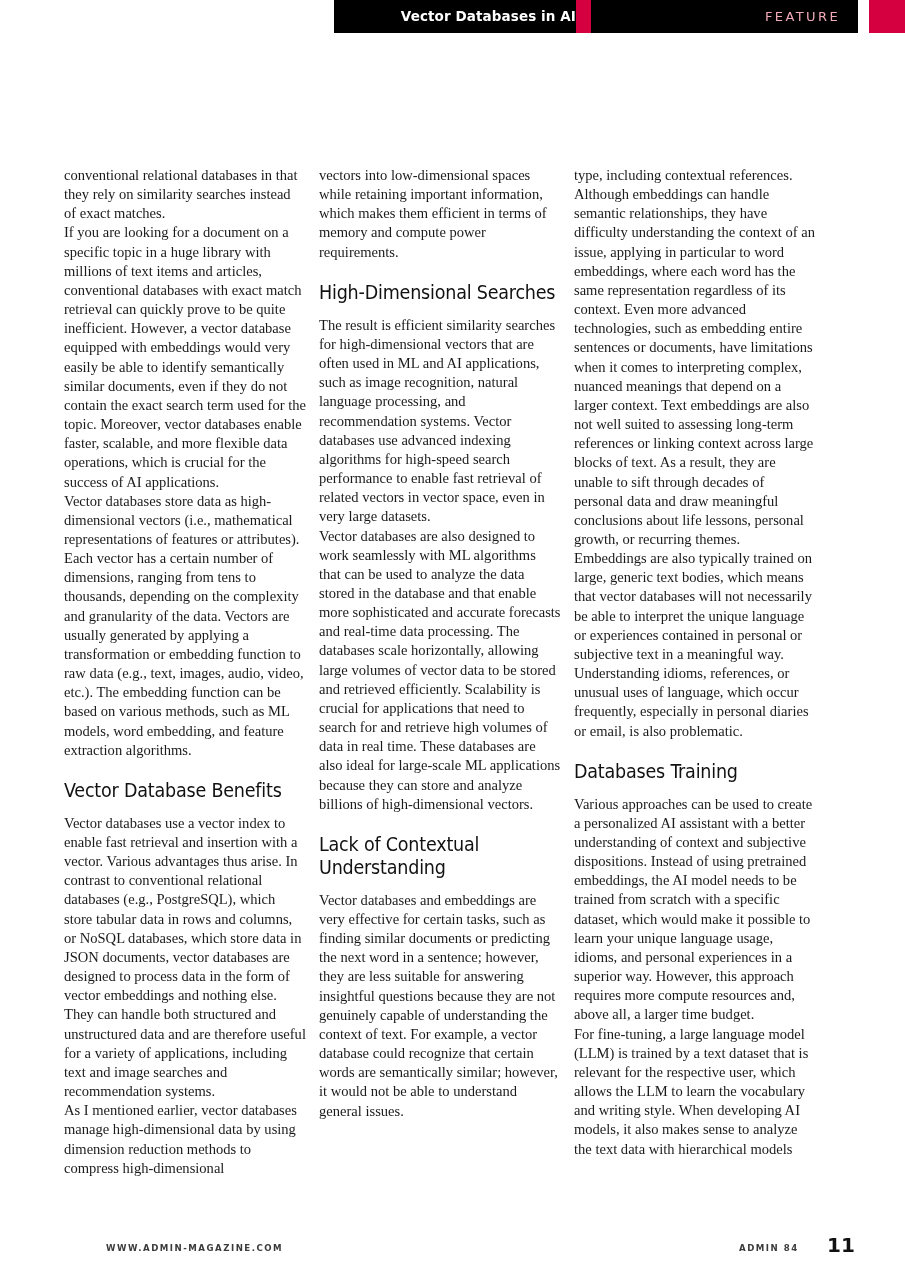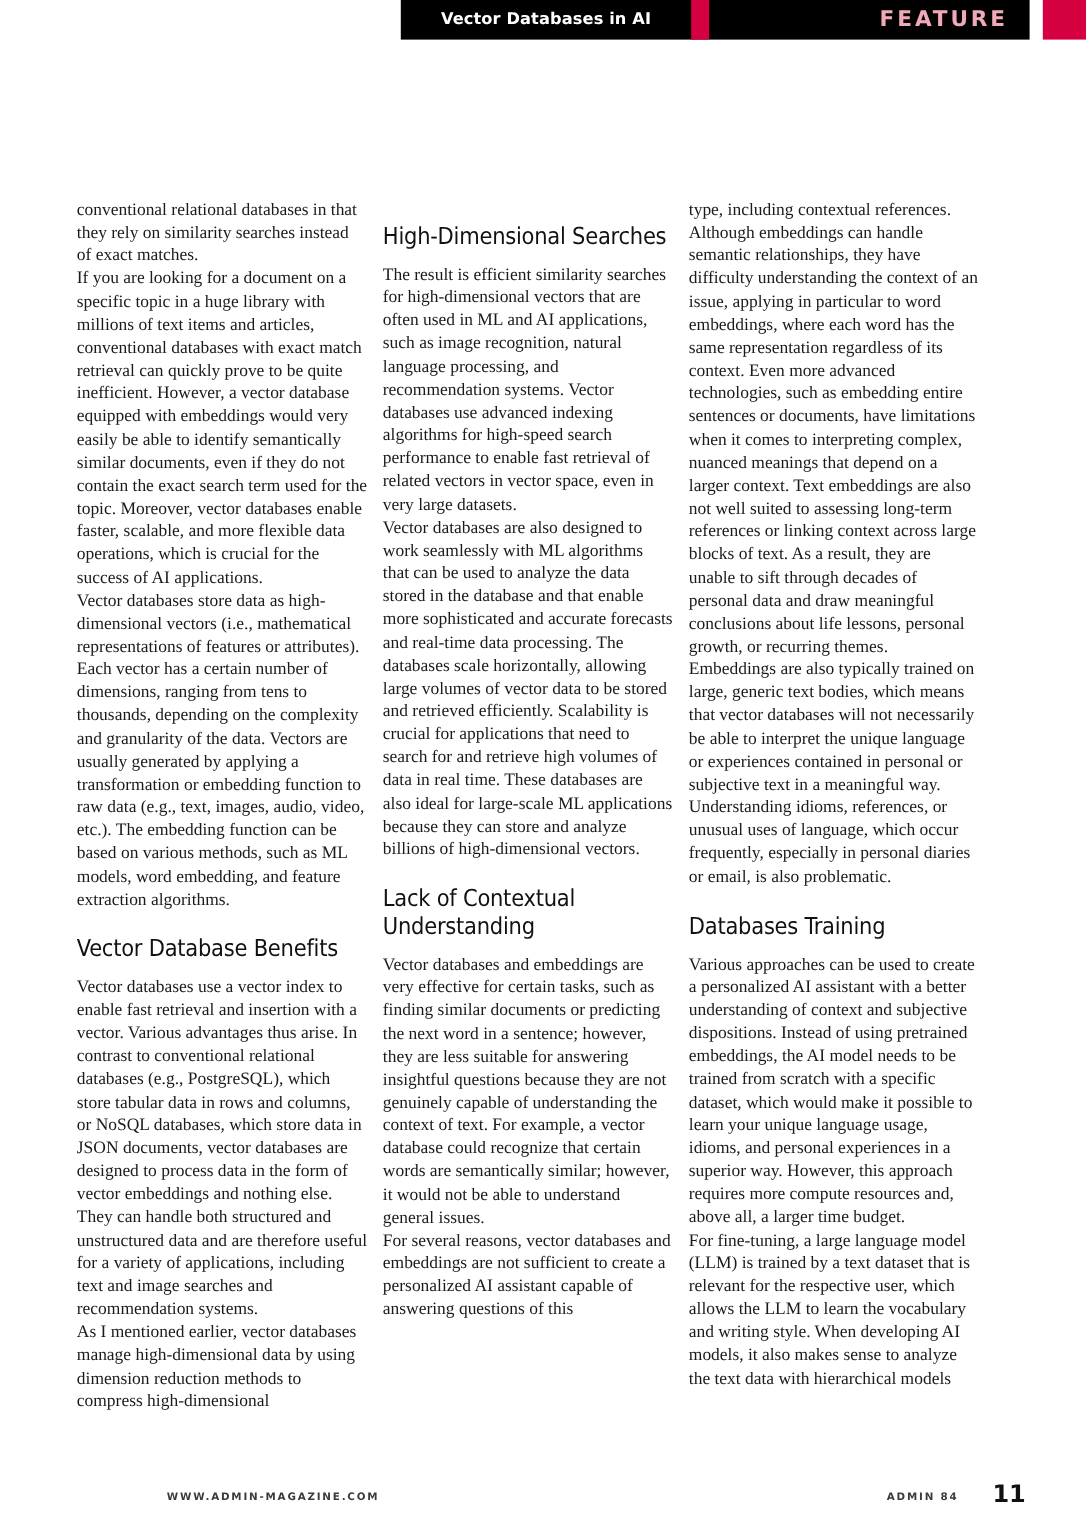--- a/index.html
+++ b/index.html
@@ -28,21 +28,21 @@
     width: 524px;
     height: 33px;
     background: #000000;
   }
   .runhead-title {
     position: absolute;
     left: 334px; top: 0;
     width: 242px;
     height: 33px;
     line-height: 33px;
-    text-align: center;
+    text-align: right;
     color: #ffffff;
     font-family: "DejaVu Sans", sans-serif;
     font-weight: bold;
     font-size: 13.5px;
     letter-spacing: 0.1px;
     white-space: nowrap;
   }
   .runhead-divider {
     position: absolute;
     left: 576px; top: 0;
@@ -50,22 +50,22 @@
     height: 33px;
     background: #d4003f;
   }
   .runhead-feature {
     position: absolute;
     right: 65px; top: 0;
     height: 33px;
     line-height: 33px;
     color: #f0a9b8;
     font-family: "DejaVu Sans", sans-serif;
-    font-weight: bold;
-    font-size: 18px;
+    font-weight: normal;
+    font-size: 13px;
     letter-spacing: 2.4px;
     white-space: nowrap;
   }
   .runhead-block {
     position: absolute;
     left: 869px; top: 0;
     width: 36px;
     height: 33px;
     background: #d4003f;
   }
@@ -112,21 +112,20 @@
   }
   .footer-url {
     position: absolute;
     left: 106px; top: 0;
     font-family: "DejaVu Sans", sans-serif;
     font-size: 8.6px;
     font-weight: bold;
     letter-spacing: 1.5px;
     color: #3b3b3b;
     white-space: nowrap;
-    margin-left: 33px;
   }
   .footer-issue {
     position: absolute;
     left: 739px; top: 0;
     font-family: "DejaVu Sans", sans-serif;
     font-size: 8.6px;
     font-weight: bold;
     letter-spacing: 1.5px;
     color: #3b3b3b;
     white-space: nowrap;
@@ -156,26 +155,26 @@
   <div class="col">
     <p>conventional relational databases in that they rely on similarity searches instead of exact matches.</p>
     <p>If you are looking for a document on a specific topic in a huge library with millions of text items and articles, conventional databases with exact match retrieval can quickly prove to be quite inefficient. However, a vector database equipped with embeddings would very easily be able to identify semantically similar documents, even if they do not contain the exact search term used for the topic. Moreover, vector databases enable faster, scalable, and more flexible data operations, which is crucial for the success of AI applications.</p>
     <p>Vector databases store data as high-dimensional vectors (i.e., mathematical representations of features or attributes). Each vector has a certain number of dimensions, ranging from tens to thousands, depending on the complexity and granularity of the data. Vectors are usually generated by applying a transformation or embedding function to raw data (e.g., text, images, audio, video, etc.). The embedding function can be based on various methods, such as ML models, word embedding, and feature extraction algorithms.</p>
     <h2>Vector Database Benefits</h2>
     <p>Vector databases use a vector index to enable fast retrieval and insertion with a vector. Various advantages thus arise. In contrast to conventional relational databases (e.g., PostgreSQL), which store tabular data in rows and columns, or NoSQL databases, which store data in JSON documents, vector databases are designed to process data in the form of vector embeddings and nothing else. They can handle both structured and unstructured data and are therefore useful for a variety of applications, including text and image searches and recommendation systems.</p>
     <p>As I mentioned earlier, vector databases manage high-dimensional data by using dimension reduction methods to compress high-dimensional</p>
   </div>
 
   <div class="col">
+    <p>vectors into low-dimensional spaces while retaining important information, which makes them efficient in terms of memory and compute power requirements.</p>
     <h2>High-Dimensional Searches</h2>
     <p>The result is efficient similarity searches for high-dimensional vectors that are often used in ML and AI applications, such as image recognition, natural language processing, and recommendation systems. Vector databases use advanced indexing algorithms for high-speed search performance to enable fast retrieval of related vectors in vector space, even in very large datasets.</p>
     <p>Vector databases are also designed to work seamlessly with ML algorithms that can be used to analyze the data stored in the database and that enable more sophisticated and accurate forecasts and real-time data processing. The databases scale horizontally, allowing large volumes of vector data to be stored and retrieved efficiently. Scalability is crucial for applications that need to search for and retrieve high volumes of data in real time. These databases are also ideal for large-scale ML applications because they can store and analyze billions of high-dimensional vectors.</p>
     <h2>Lack of Contextual Understanding</h2>
     <p>Vector databases and embeddings are very effective for certain tasks, such as finding similar documents or predicting the next word in a sentence; however, they are less suitable for answering insightful questions because they are not genuinely capable of understanding the context of text. For example, a vector database could recognize that certain words are semantically similar; however, it would not be able to understand general issues.</p>
-    <p>For several reasons, vector databases and embeddings are not sufficient to create a personalized AI assistant capable of answering questions of this</p>
   </div>
 
   <div class="col">
     <p>type, including contextual references. Although embeddings can handle semantic relationships, they have difficulty understanding the context of an issue, applying in particular to word embeddings, where each word has the same representation regardless of its context. Even more advanced technologies, such as embedding entire sentences or documents, have limitations when it comes to interpreting complex, nuanced meanings that depend on a larger context. Text embeddings are also not well suited to assessing long-term references or linking context across large blocks of text. As a result, they are unable to sift through decades of personal data and draw meaningful conclusions about life lessons, personal growth, or recurring themes. Embeddings are also typically trained on large, generic text bodies, which means that vector databases will not necessarily be able to interpret the unique language or experiences contained in personal or subjective text in a meaningful way. Understanding idioms, references, or unusual uses of language, which occur frequently, especially in personal diaries or email, is also problematic.</p>
     <h2>Databases Training</h2>
     <p>Various approaches can be used to create a personalized AI assistant with a better understanding of context and subjective dispositions. Instead of using pretrained embeddings, the AI model needs to be trained from scratch with a specific dataset, which would make it possible to learn your unique language usage, idioms, and personal experiences in a superior way. However, this approach requires more compute resources and, above all, a larger time budget.</p>
     <p>For fine-tuning, a large language model (LLM) is trained by a text dataset that is relevant for the respective user, which allows the LLM to learn the vocabulary and writing style. When developing AI models, it also makes sense to analyze the text data with hierarchical models</p>
   </div>
 </div>
 

